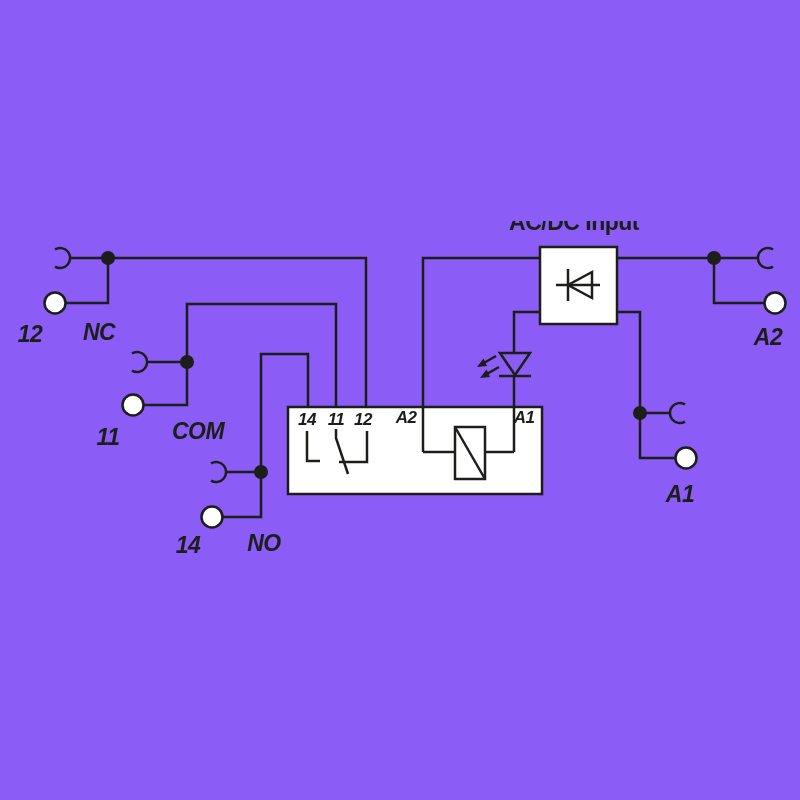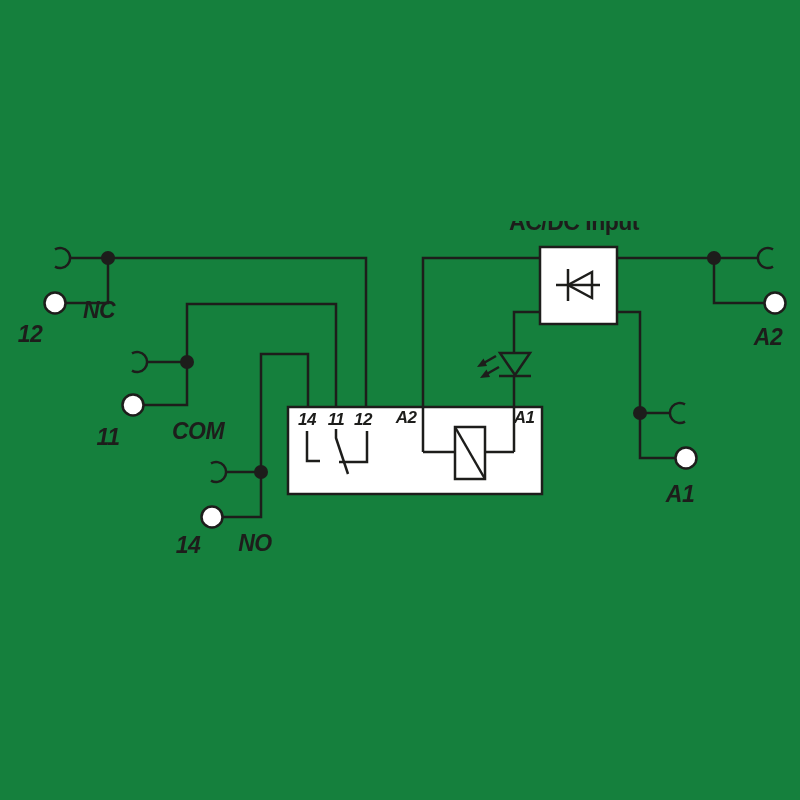--- a/index.html
+++ b/index.html
@@ -1,17 +1,17 @@
 <!DOCTYPE html>
 <html style="--line: #1d1d1b;"><head>
 <meta charset="utf-8">
 <style>
   html,body{margin:0;padding:0;background:#ffffff;}
   .canvas{
-    position:relative;width:800px;height:800px;background:#15803d;
+    position:relative;width:800px;height:800px;background:#8b5cf6;
     font-family:"Liberation Sans",sans-serif;overflow:hidden;
   }
   .layer{position:absolute;left:0;top:0;}
   .wire{stroke:var(--line,#1d1d1b);stroke-width:2.5;fill:none;}
   .boxline{stroke:var(--line,#1d1d1b);stroke-width:2.5;fill:#ffffff;}
   .dot{fill:var(--line,#1d1d1b);stroke:none;}
   .term{stroke:var(--line,#1d1d1b);stroke-width:2.5;fill:#ffffff;}
   .ahead{fill:var(--line,#1d1d1b);stroke:none;}
   .lbl{
     position:absolute;transform:translate(-50%,-50%);
@@ -96,25 +96,25 @@
     <circle class="dot" cx="261" cy="472" r="7"></circle>
     <circle class="dot" cx="714" cy="258" r="7"></circle>
     <circle class="dot" cx="640" cy="413" r="7"></circle>
   </svg>
 
   <div class="clipbox">
     <span>AC/DC Input</span>
   </div>
 
   <div class="lbl lbl-lg" style="left:30px;top:334px">12</div>
-  <div class="lbl lbl-lg" style="left:99px;top:310px">NC</div>
+  <div class="lbl lbl-lg" style="left:99px;top:332px">NC</div>
   <div class="lbl lbl-lg" style="left:108px;top:437px">11</div>
   <div class="lbl lbl-lg" style="left:198px;top:431px">COM</div>
   <div class="lbl lbl-lg" style="left:188px;top:545px">14</div>
-  <div class="lbl lbl-lg" style="left:255px;top:543px">NO</div>
+  <div class="lbl lbl-lg" style="left:264px;top:543px">NO</div>
   <div class="lbl lbl-lg" style="left:768px;top:337px">A2</div>
   <div class="lbl lbl-lg" style="left:680px;top:494px">A1</div>
 
   <div class="lbl lbl-sm" style="left:307px;top:420px">14</div>
   <div class="lbl lbl-sm" style="left:336px;top:420px">11</div>
   <div class="lbl lbl-sm" style="left:363px;top:420px">12</div>
   <div class="lbl lbl-sm" style="left:406px;top:418px">A2</div>
   <div class="lbl lbl-sm" style="left:524px;top:418px">A1</div>
 
 </div>

